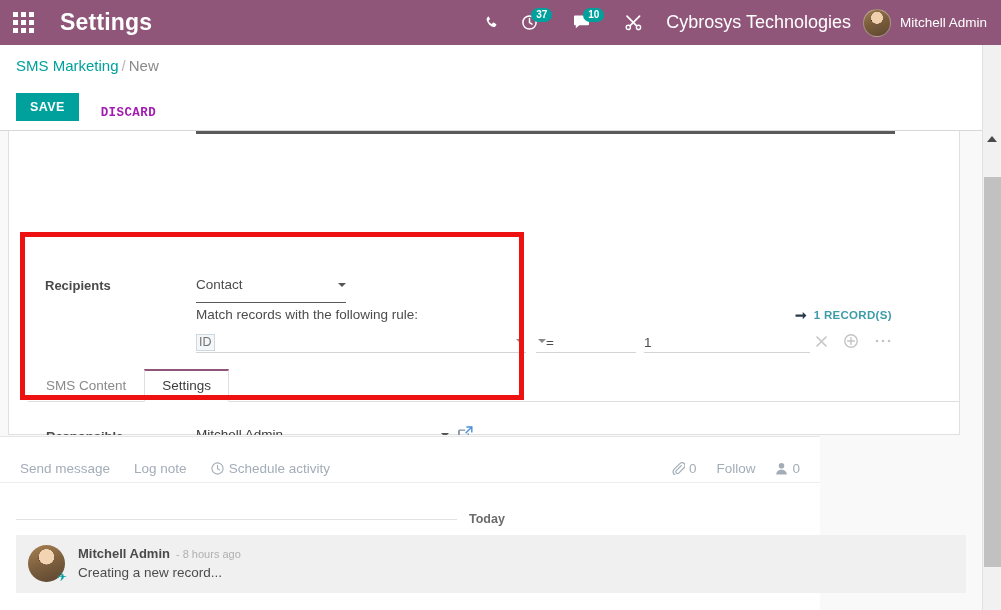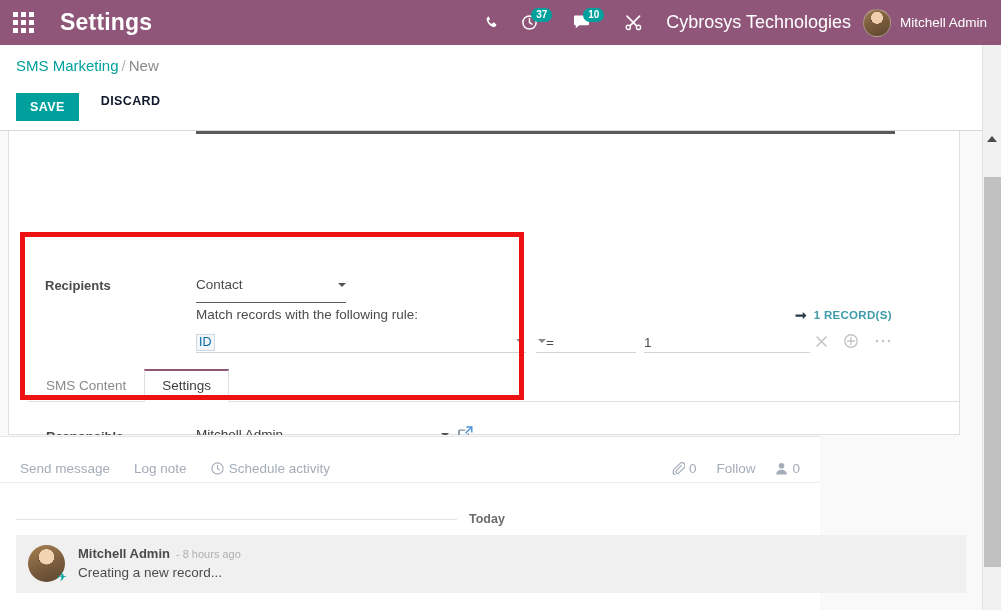--- a/index.html
+++ b/index.html
@@ -70,31 +70,31 @@
   .control-panel {
     position: absolute; top: 45px; left: 0;
     width: 1001px; height: 86px;
     background: #ffffff;
     border-bottom: 1px solid #d8d8d8;
   }
   .breadcrumb { position: absolute; left: 16px; top: 12px; font-size: 15px; text-align: right; }
   .bc-link { color: #00a09d; cursor: pointer; }
   .bc-sep { color: #b6b6b6; margin: 0 3px; }
   .bc-current { color: #8a8a8a; }
-  .cp-buttons { position: absolute; left: 16px; top: 48px; display: flex; align-items: flex-start; }
+  .cp-buttons { position: absolute; left: 16px; top: 48px; display: flex; align-items: flex-end; }
   .btn-save {
     background: #00a09d; color: #ffffff;
     font-size: 12.5px; font-weight: bold; letter-spacing: .4px;
     padding: 7px 14px 7px 14px; cursor: pointer; border: none;
     font-family: "Liberation Sans", sans-serif;
   }
   .btn-discard {
-    color: #0f172a; font-size: 12.5px; font-weight: bold; letter-spacing: .4px;
+    color: #a21caf; font-size: 12.5px; font-weight: bold; letter-spacing: .4px;
     margin-left: 16px; cursor: pointer; background: none; border: none;
-    font-family: Liberation Sans, sans-serif;
+    font-family: Liberation Mono, monospace;
   }
 
   
   .form-scroll {
     position: absolute; top: 131px; left: 0;
     width: 982px; height: 304px;
     background: #f9f9f9;
     overflow: hidden;
   }
   .sheet-bg { position: absolute; top: 0; left: 8px; width: 952px; height: 304px; background: #ffffff; border: 1px solid #e0e0e0; border-top: none; }
@@ -128,21 +128,21 @@
 
   
   .rule-row { position: absolute; left: 196px; top: 201px; width: 700px; height: 24px; }
   .rule-field {
     position: absolute; left: 0; top: 0; width: 330px;
     border-bottom: 1px solid #d4d4d4; height: 21px;
     display: flex; align-items: center; cursor: pointer;
   }
   .rule-field .tagbox {
     border: 1px solid #cfd8e0; background: #f4f7fa;
-    font-size: 12.5px; color: #0369a1; padding: 0px 2px; line-height: 15px;
+    font-size: 12.5px; color: #737373; padding: 0px 2px; line-height: 15px;
   }
   .rule-field .caret2, .rule-op .caret2 {
     position: absolute; right: 2px; top: 7px;
     width: 0; height: 0;
     border-left: 4px solid transparent; border-right: 4px solid transparent;
     border-top: 4px solid #8a8a8a;
   }
   .rule-op {
     position: absolute; left: 340px; top: 0; width: 100px; height: 21px;
     border-bottom: 1px solid #d4d4d4; display: flex; align-items: center; cursor: pointer;

